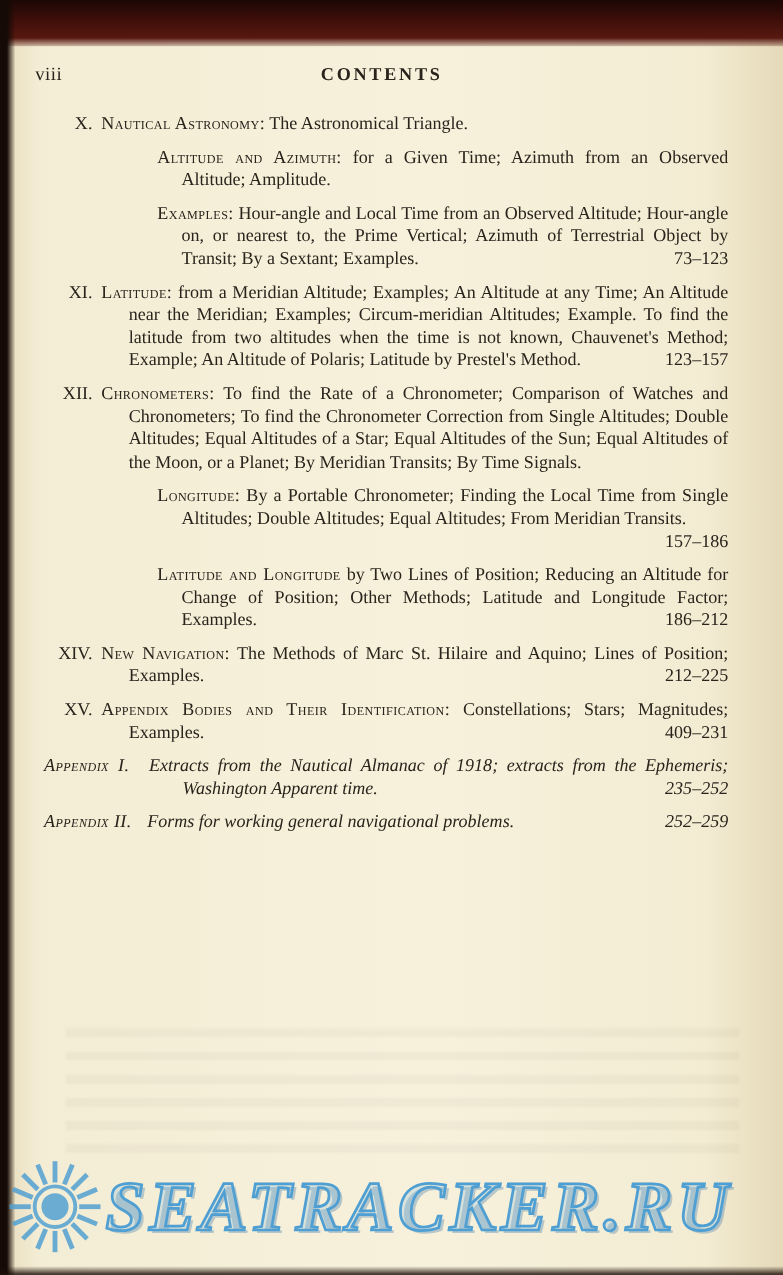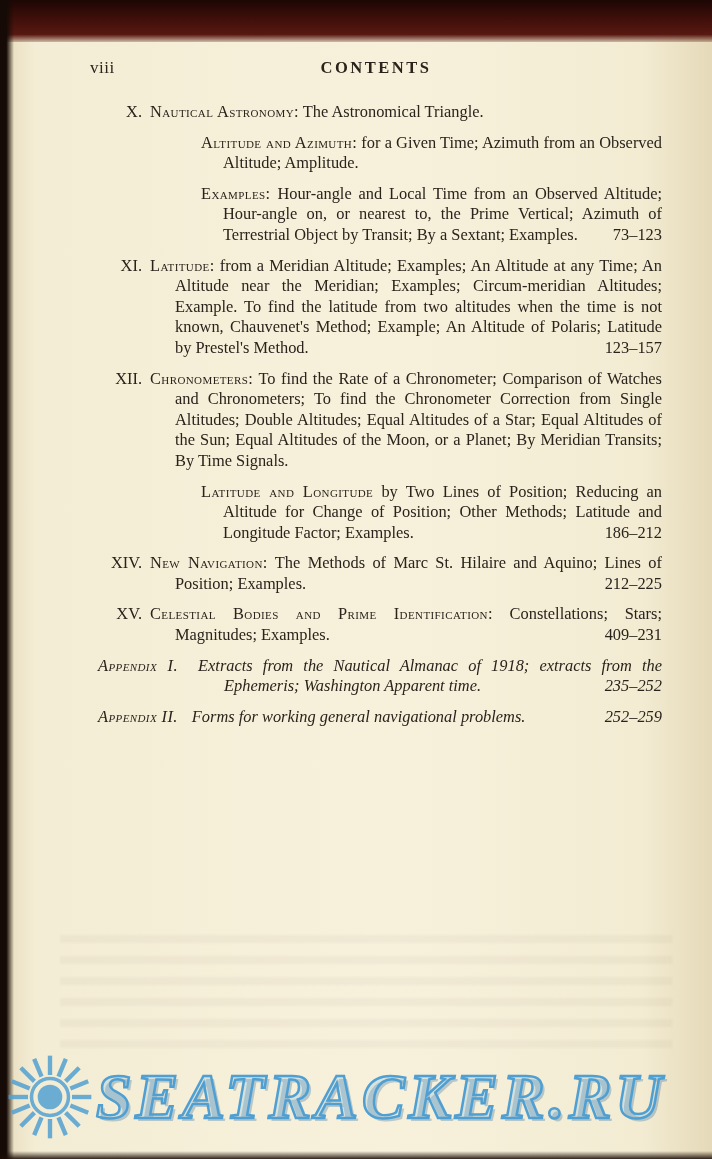--- a/index.html
+++ b/index.html
@@ -18,21 +18,21 @@
     background: linear-gradient(180deg, #1c0705 0%, #400f0a 45%, #571811 82%, rgba(87,24,17,0.25) 100%);
   }
   .edge-left {
     position: absolute; top: 0; left: 0; bottom: 0; width: 14px; z-index: 3;
     background: linear-gradient(90deg, #150a05 0%, #150a05 45%, rgba(21,10,5,0) 100%);
   }
   .edge-bottom {
     position: absolute; bottom: 0; left: 0; right: 0; height: 8px; z-index: 3;
     background: linear-gradient(0deg, rgba(28,14,7,0.9), rgba(28,14,7,0));
   }
-  .content { position: relative; padding: 58px 50px 0 90px; z-index: 1; }
+  .content { position: relative; padding: 58px 50px 0 32px; z-index: 1; }
 
   .pagehead { display: flex; align-items: baseline; margin-bottom: 24px; }
   .folio { width: 90px; font-size: 17px; letter-spacing: 0.5px; }
   .htitle { flex: 1; text-align: center; font-weight: bold; font-size: 16.5px; letter-spacing: 2.5px; }
   .headspacer { width: 90px; }
 
   .entry { margin-bottom: 10px; font-size: 16.4px; line-height: 20.6px; text-align: justify; }
   .entry.main { display: flex; }
   .num { flex: none; width: 60px; padding-right: 8px; text-align: right; }
   .body { flex: 1; padding-left: 25px; text-indent: -25px; }
@@ -92,32 +92,33 @@
     <div class="entry main">
       <div class="num">XI.</div>
       <div class="body"><span class="sc lead">Latitude:</span><span> from a Meridian Altitude; Examples; An Altitude at any Time; An Altitude near the Meridian; Examples; Circum-meridian Altitudes; Example. To find the latitude from two altitudes when the time is not known, Chauvenet's Method; Example; An Altitude of Polaris; Latitude by Prestel's Method.</span><span class="pages">123–157</span></div>
     </div>
 
     <div class="entry main">
       <div class="num">XII.</div>
       <div class="body"><span class="sc lead">Chronometers:</span><span> To find the Rate of a Chronometer; Comparison of Watches and Chronometers; To find the Chronometer Correction from Single Altitudes; Double Altitudes; Equal Altitudes of a Star; Equal Altitudes of the Sun; Equal Altitudes of the Moon, or a Planet; By Meridian Transits; By Time Signals.</span><span class="pages"></span></div>
     </div>
 
+    <div class="entry sub"><span class="sc lead">Longitude:</span><span> By a Portable Chronometer; Finding the Local Time from Single Altitudes; Double Altitudes; Equal Altitudes; From Meridian Transits.</span><span class="pages">157–186</span></div>
 
 
     <div class="entry sub"><span class="sc lead">Latitude and Longitude</span><span> by Two Lines of Position; Reducing an Altitude for Change of Position; Other Methods; Latitude and Longitude Factor; Examples.</span><span class="pages">186–212</span></div>
 
     <div class="entry main">
       <div class="num">XIV.</div>
       <div class="body"><span class="sc lead">New Navigation:</span><span> The Methods of Marc St. Hilaire and Aquino; Lines of Position; Examples.</span><span class="pages">212–225</span></div>
     </div>
 
     <div class="entry main">
       <div class="num">XV.</div>
-      <div class="body"><span class="sc lead">Celestial Bodies and Prime Identification:</span><span> Constellations; Stars; Magnitudes; Examples.</span><span class="pages">409–231</span></div>
+      <div class="body"><span class="sc lead">Appendix Bodies and Their Identification:</span><span> Constellations; Stars; Magnitudes; Examples.</span><span class="pages">409–231</span></div>
     </div>
 
 
     <div class="entry appendix"><span class="sc lead">Appendix I.</span><span> Extracts from the Nautical Almanac of 1918; extracts from the Ephemeris; Washington Apparent time.</span><span class="pages">235–252</span></div>
 
     <div class="entry appendix"><span class="sc lead">Appendix II.</span><span> Forms for working general navigational problems.</span><span class="pages">252–259</span></div>
 
   </div>
 
   <div class="watermark">

